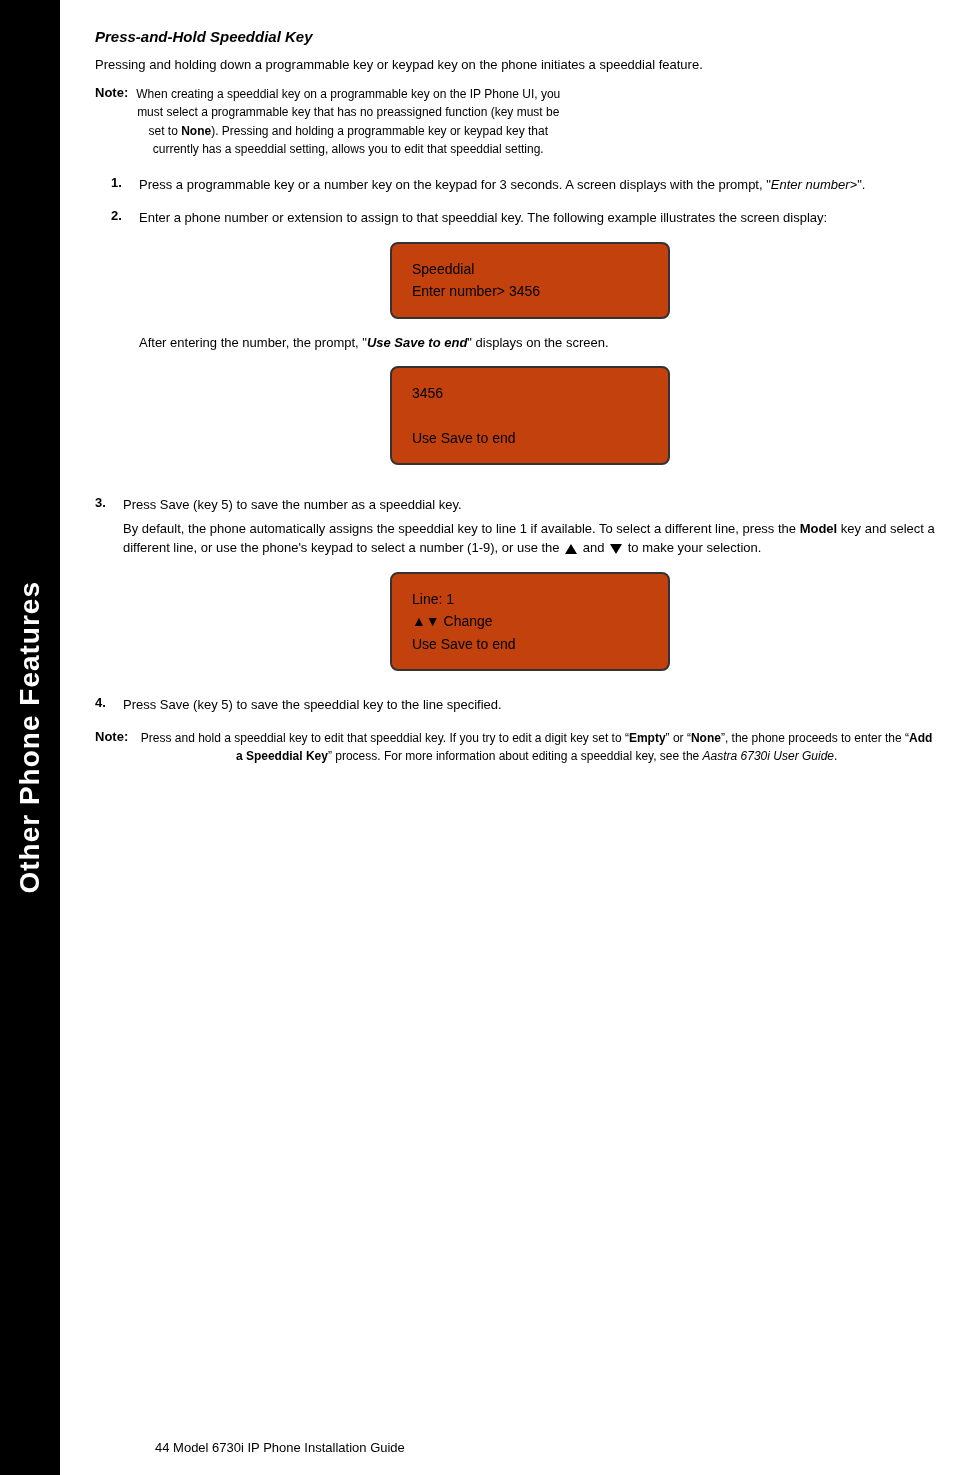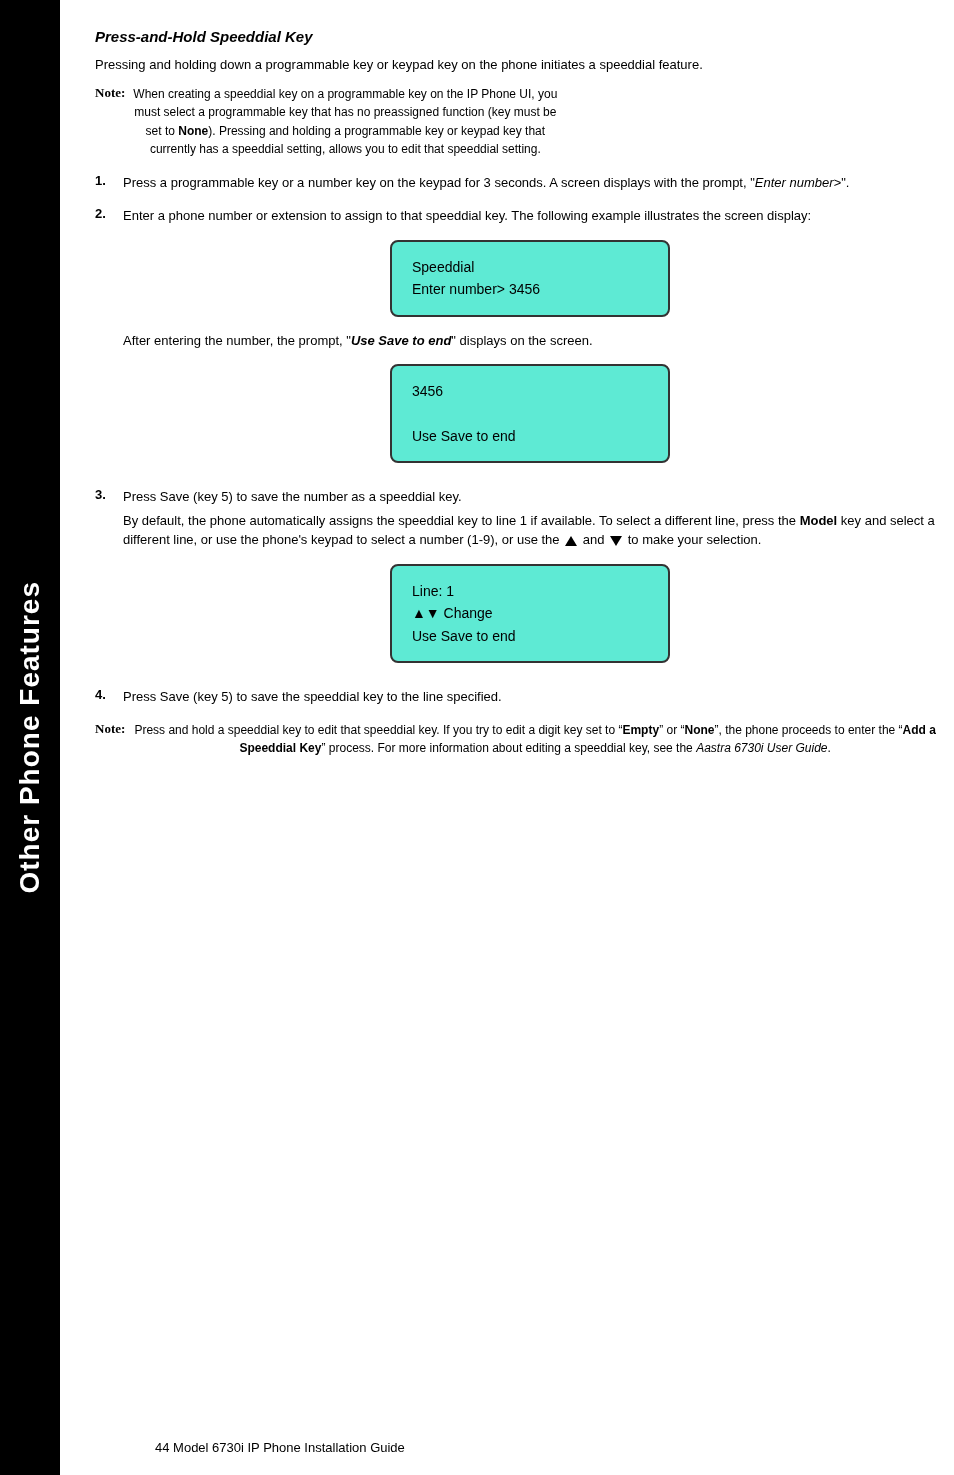--- a/index.html
+++ b/index.html
@@ -62,29 +62,28 @@
       font-size: 13px;
       line-height: 1.5;
       margin-bottom: 0;
     }
 
     .note-label {
       font-weight: bold;
       font-size: 13px;
       white-space: nowrap;
       margin-right: 4px;
-      font-family: Liberation Serif, serif;
     }
 
     
     ol {
       list-style: none;
       counter-reset: step-counter;
       padding: 0;
-      margin: 0;
+      margin: 16px;
     }
 
     ol > li {
       counter-increment: step-counter;
       margin-bottom: 10px;
       display: flex;
       align-items: flex-start;
       gap: 0;
     }
 
@@ -105,21 +104,21 @@
       margin-bottom: 4px;
     }
 
     
     .screen-box {
       border: 2px solid #333;
       border-radius: 8px;
       padding: 14px 20px 14px 20px;
       margin: 14px auto 14px auto;
       width: 280px;
-      background: #5eead4;
+      background: #c2410c;
     }
 
     .screen-box .screen-line {
       font-size: 14px;
       line-height: 1.6;
       color: #000;
     }
 
     .after-screen-text {
       margin: 8px 0 12px 0;

